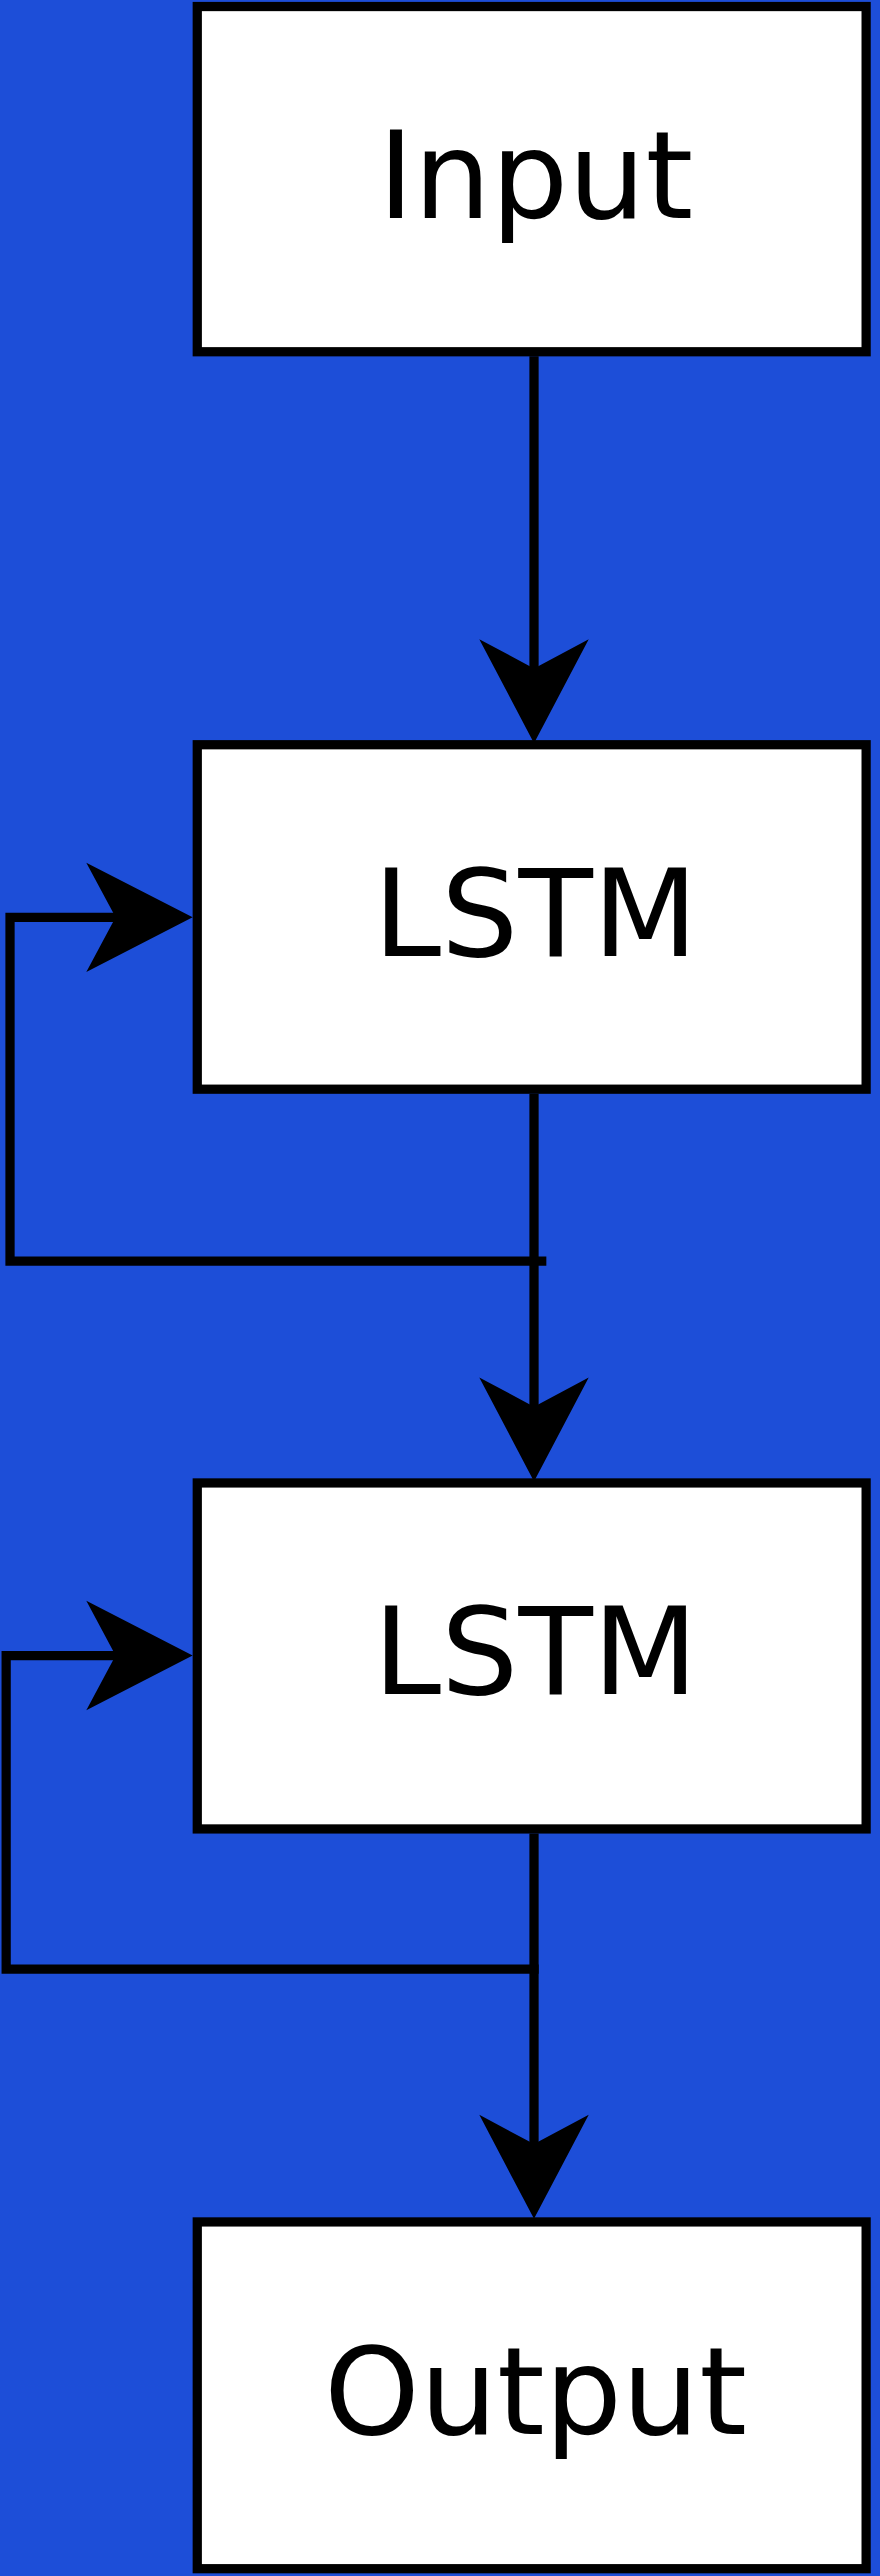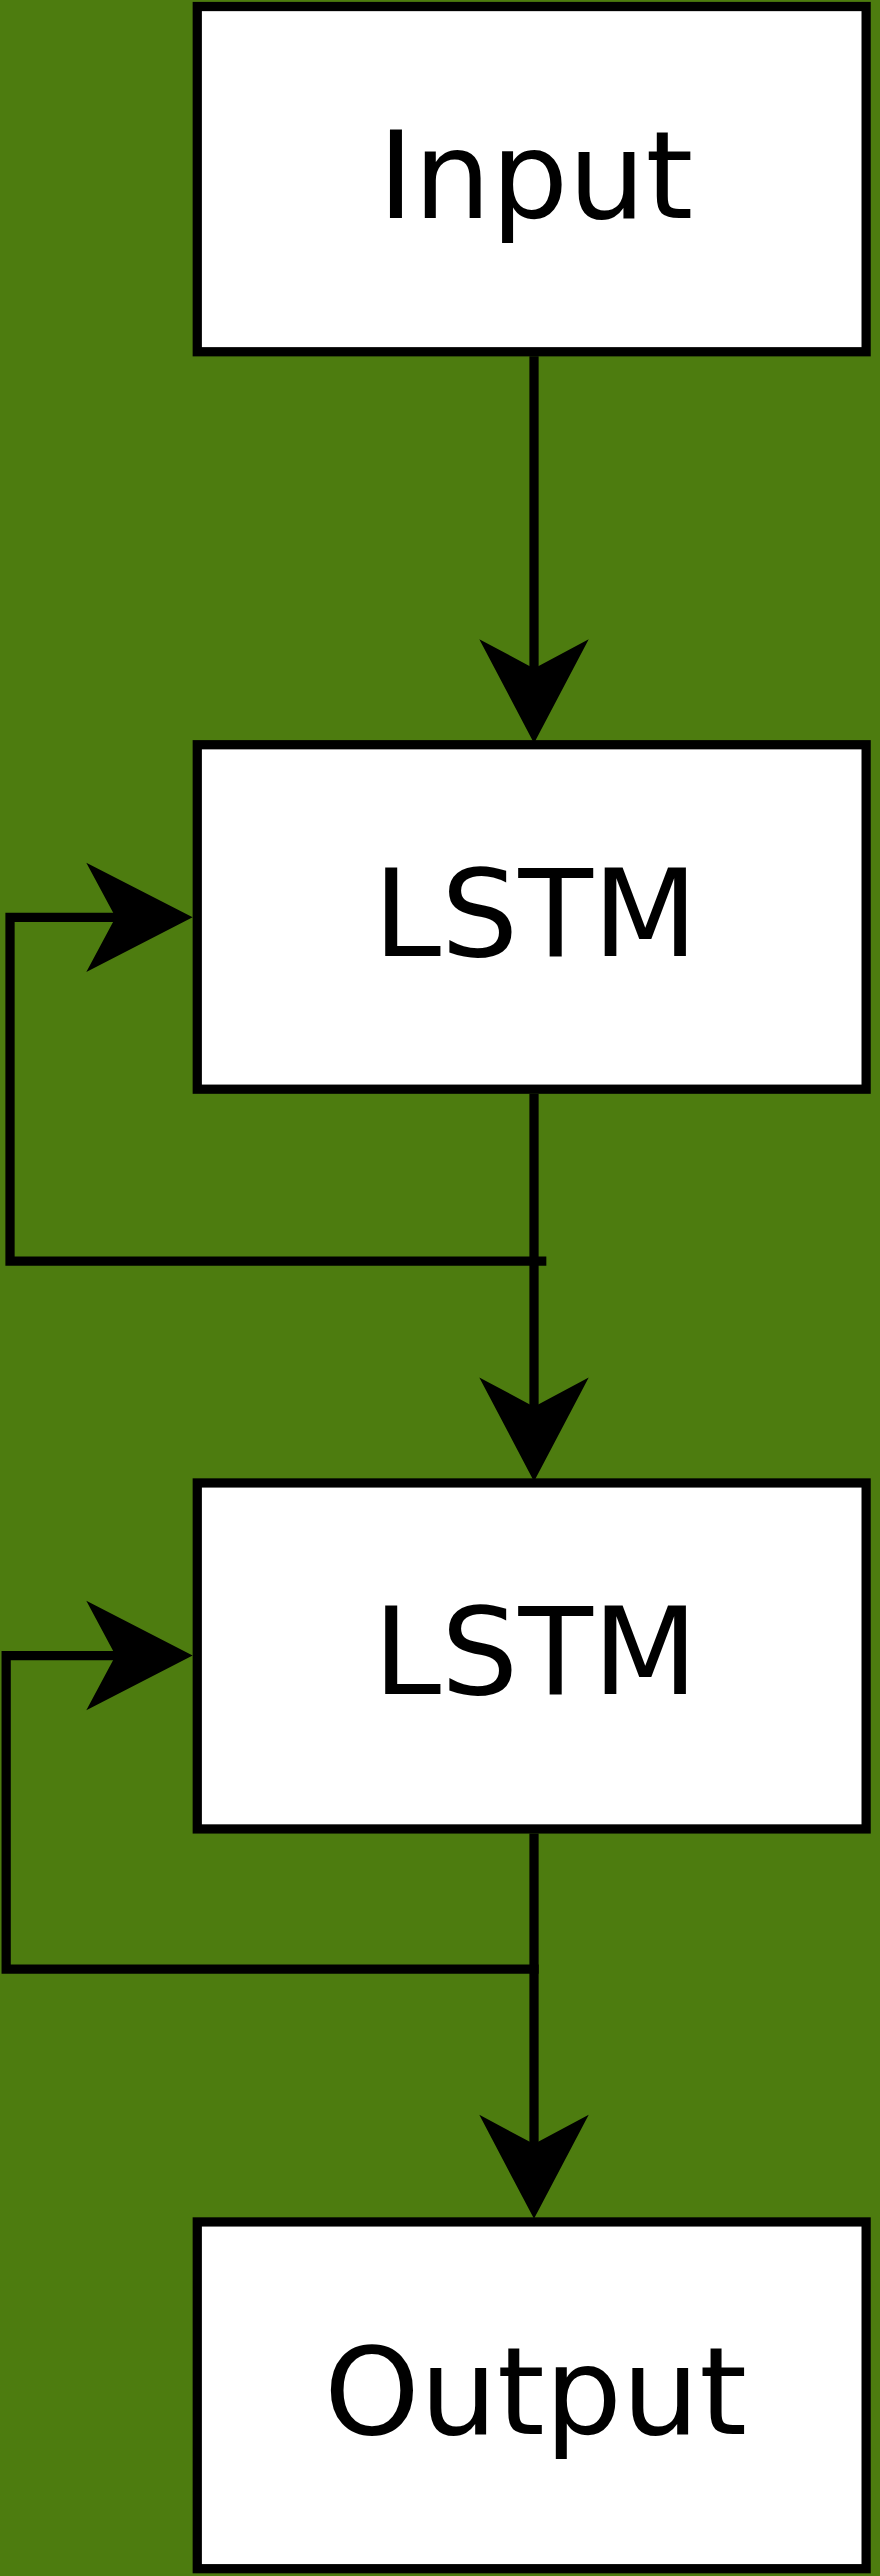--- a/index.html
+++ b/index.html
@@ -4,21 +4,21 @@
 <style>
   html, body {
     margin: 0;
     padding: 0;
     background: #ffffff;
   }
   .diagram-canvas {
     width: 880px;
     height: 2576px;
     position: relative;
-    background: #4d7c0f;
+    background: #1d4ed8;
     overflow: hidden;
   }
   svg {
     display: block;
   }
   .node-box {
     fill: #ffffff;
     stroke: #000000;
     stroke-width: 12;
   }

